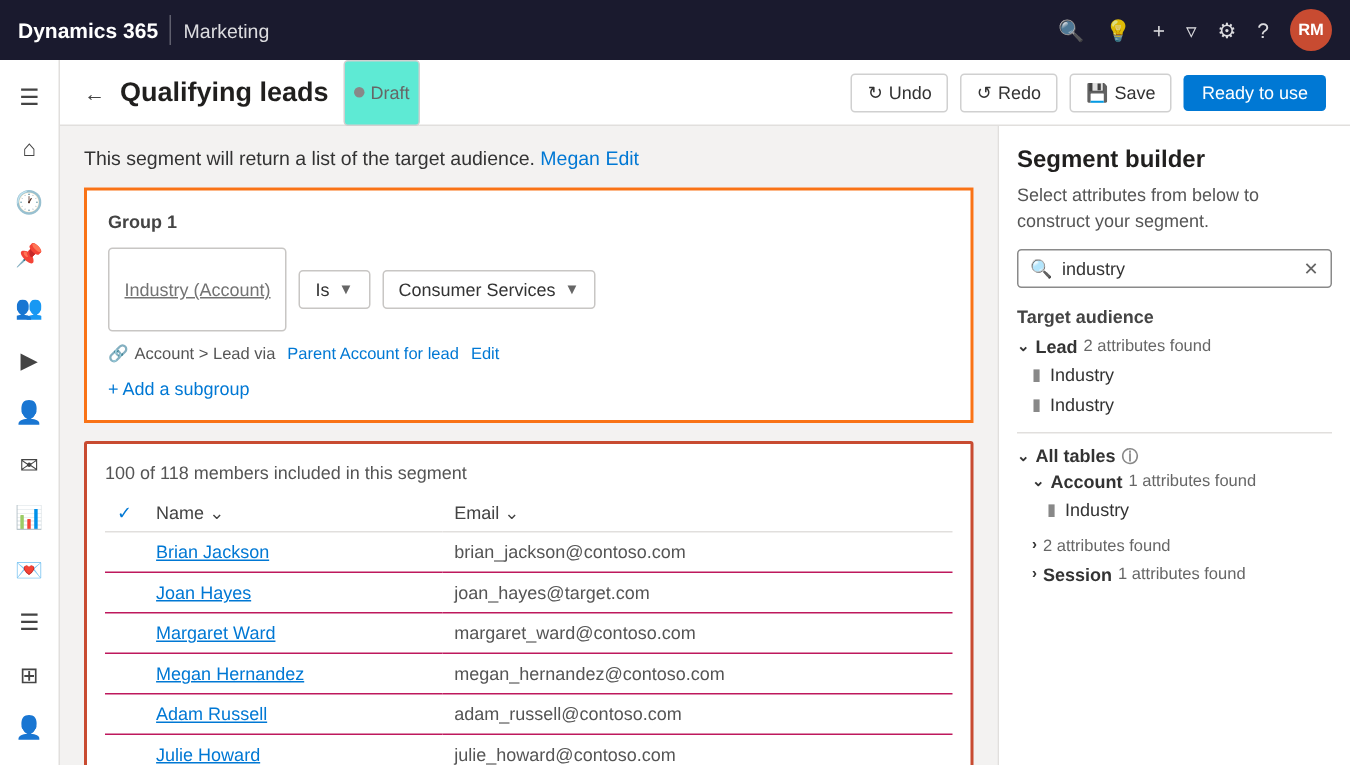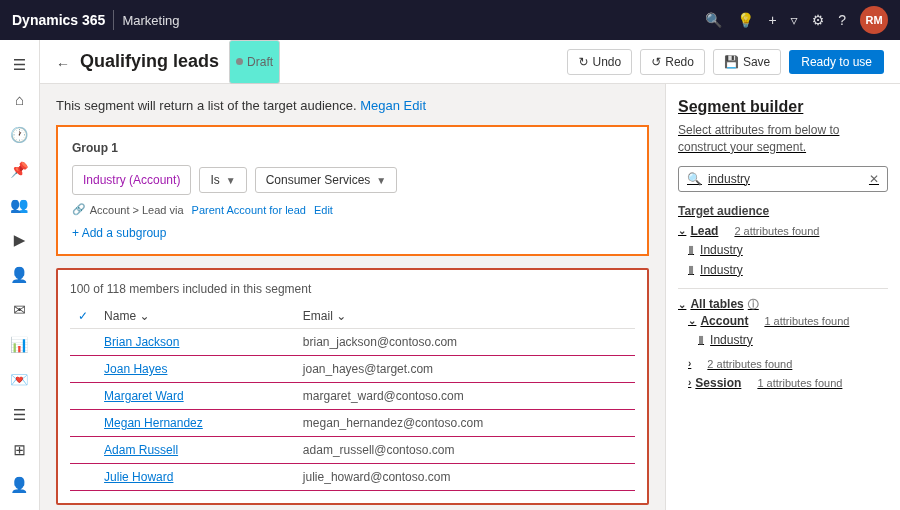--- a/index.html
+++ b/index.html
@@ -124,22 +124,22 @@
     }
     .group-label { font-size: 12px; font-weight: 600; color: #444; margin-bottom: 10px; }
 
     .filter-row {
       display: flex;
       align-items: center;
       gap: 8px;
       margin-bottom: 8px;
     }
     .filter-field {
-      padding: 7px 10px; border: 1px solid #c8c6c4; border-radius: 3px;
-      background: #fff; font-size: 12px; color: #a21caf;
+      padding: 20px 10px; border: 1px solid #c8c6c4; border-radius: 3px;
+      background: #fff; font-size: 12px; color: #737373; text-decoration: underline;
     }
     .filter-op {
       padding: 5px 10px; border: 1px solid #c8c6c4; border-radius: 3px;
       background: #fff; font-size: 12px; color: #333; cursor: pointer;
       display: flex; align-items: center; gap: 6px;
     }
     .filter-value {
       padding: 5px 10px; border: 1px solid #c8c6c4; border-radius: 3px;
       background: #fff; font-size: 12px; color: #333; cursor: pointer;
       display: flex; align-items: center; gap: 6px;
@@ -189,21 +189,20 @@
     .check-icon { color: #0078d4; font-size: 12px; }
 
     
     .segment-builder {
       width: 235px;
       background: #fff;
       border-left: 1px solid #e1dfdd;
       overflow-y: auto;
       padding: 14px 12px;
       flex-shrink: 0;
-      text-decoration: underline;
     }
     .builder-title { font-size: 16px; font-weight: 600; color: #201f1e; margin-bottom: 6px; }
     .builder-desc { font-size: 12px; color: #555; margin-bottom: 10px; line-height: 1.4; }
 
     .builder-search {
       display: flex; align-items: center; gap: 6px;
       border: 1px solid #8a8a8a; border-radius: 3px;
       padding: 5px 8px; margin-bottom: 12px; background: #fff;
     }
     .builder-search input {
@@ -213,21 +212,21 @@
     .clear-icon { color: #666; font-size: 12px; cursor: pointer; }
 
     .section-label { font-size: 12px; font-weight: 600; color: #444; margin-bottom: 6px; }
 
     .expand-group { margin-bottom: 8px; }
     .expand-header {
       display: flex; align-items: center; gap: 4px;
       font-size: 12px; font-weight: 600; color: #333; cursor: pointer;
       margin-bottom: 2px;
     }
-    .expand-count { font-size: 11px; color: #666; font-weight: 400; margin-left: 12px; }
+    .expand-count { font-size: 11px; color: #666; font-weight: 400; margin-left: 0; }
     .chevron-down { font-size: 10px; }
 
     .attr-item {
       display: flex; align-items: center; gap: 6px;
       padding: 3px 10px; font-size: 12px; color: #333; cursor: pointer;
     }
     .attr-icon { color: #888; font-size: 11px; }
 
     .collapse-group { margin-bottom: 6px; }
     .collapse-header {

